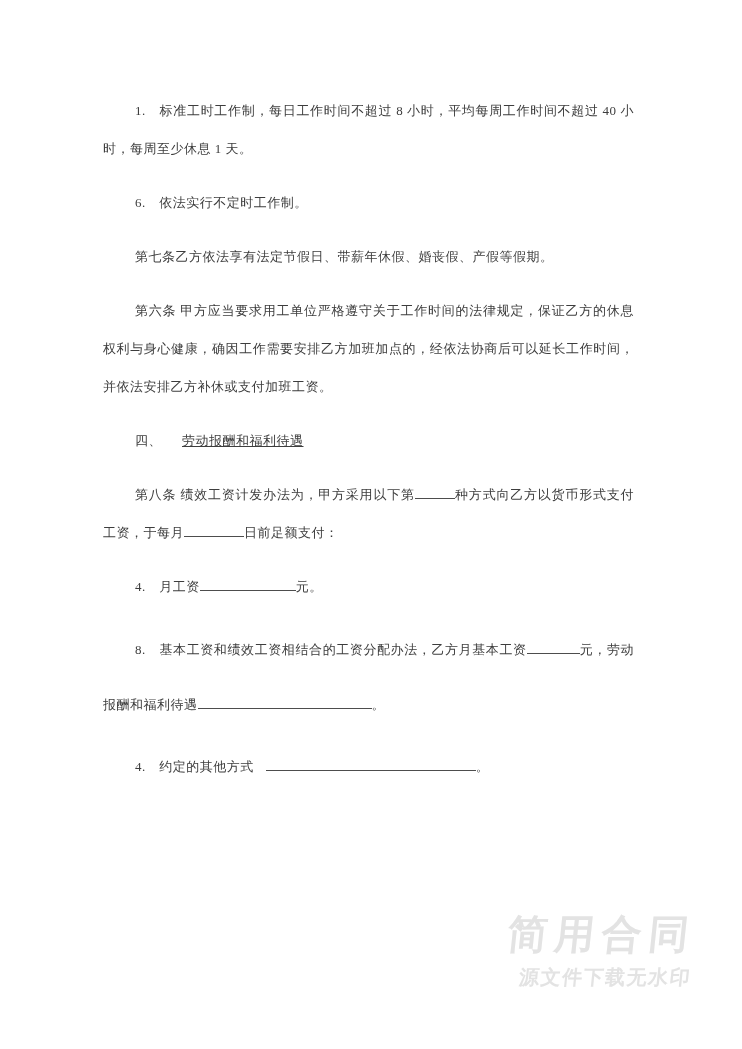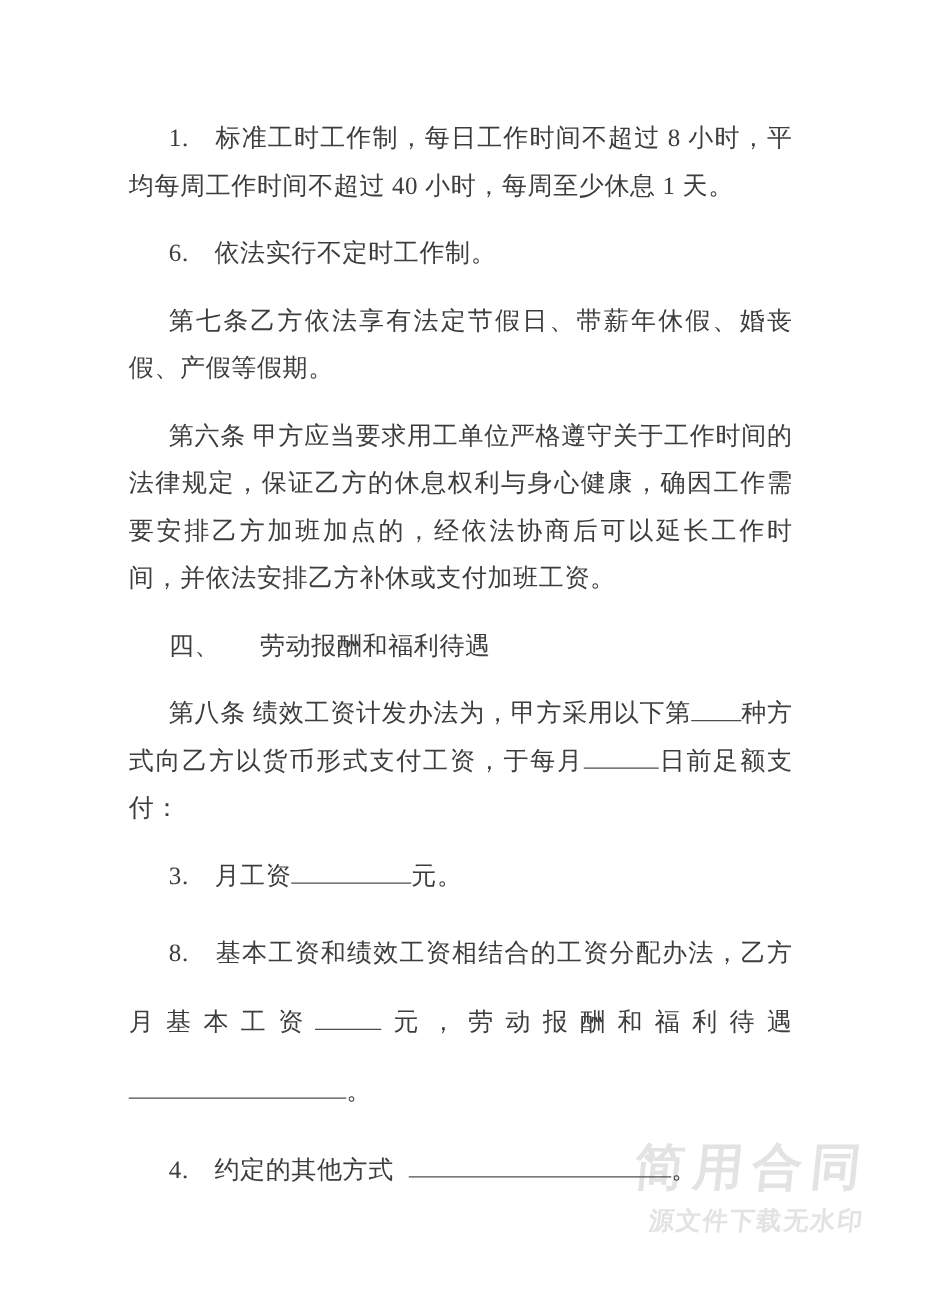--- a/index.html
+++ b/index.html
@@ -8,21 +8,21 @@
     background: #ffffff;
     font-family: "Liberation Serif", "DejaVu Serif", serif;
     color: #3d3d3d;
     overflow: hidden;
     position: relative;
   }
   .content {
     position: relative;
     z-index: 1;
     padding: 92px 108px 0 103px;
-    font-size: 20px;
+    font-size: 13px;
     line-height: 38px;
     text-align: justify;
     letter-spacing: 0.5px;
   }
   .para {
     margin: 16px 0;
     text-indent: 32px;
   }
   .para:first-child { margin-top: 0; }
   .para-wide { line-height: 55px; }
@@ -33,21 +33,21 @@
     vertical-align: baseline;
   }
   .w80  { width: 80px; }
   .w40  { width: 40px; }
   .w60  { width: 60px; }
   .w96  { width: 96px; }
   .w93  { width: 93px; margin-right: 8px; }
   .w53  { width: 53px; }
   .w174 { width: 174px; }
   .w210 { width: 210px; margin-left: 12px; }
-  .heading-title { margin-left: 32px; }
+  .heading-title { margin-left: 20px; text-decoration: underline; }
   .watermark {
     position: absolute;
     z-index: 0;
     right: 48px;
     top: 910px;
     text-align: right;
     color: #e3e3e3;
     font-family: "Liberation Sans", "DejaVu Sans", sans-serif;
     font-weight: bold;
     transform: skewX(-6deg);
@@ -80,20 +80,20 @@
   <p class="para"><span>6.　依法实行不定时工作制。</span></p>
 
   <p class="para"><span>第七条乙方依法享有法定节假日、带薪年休假、婚丧假、产假等假期。</span></p>
 
   <p class="para"><span>第六条 甲方应当要求用工单位严格遵守关于工作时间的法律规定，保证乙方的休息权利与身心健康，确因工作需要安排乙方加班加点的，经依法协商后可以延长工作时间，并依法安排乙方补休或支付加班工资。</span></p>
 
   <p class="para"><span>四、</span><span class="heading-title">劳动报酬和福利待遇</span></p>
 
   <p class="para"><span>第八条 绩效工资计发办法为，甲方采用以下第</span><span class="blank w40"></span><span>种方式向乙方以货币形式支付工资，于每月</span><span class="blank w60"></span><span>日前足额支付：</span></p>
 
-  <p class="para"><span>3.　月工资</span><span class="blank w96"></span><span>元。</span></p>
+  <p class="para"><span>4.　月工资</span><span class="blank w96"></span><span>元。</span></p>
 
 
   <p class="para para-wide"><span>8.　基本工资和绩效工资相结合的工资分配办法，乙方月基本工资</span><span class="blank w53"></span><span>元，劳动报酬和福利待遇</span><span class="blank w174"></span><span>。</span></p>
 
   <p class="para"><span>4.　约定的其他方式</span><span class="blank w210"></span><span>。</span></p>
 
 </div>
 
 </body></html>

